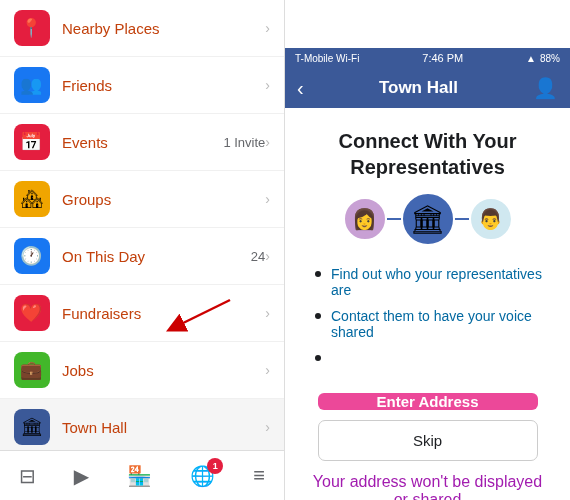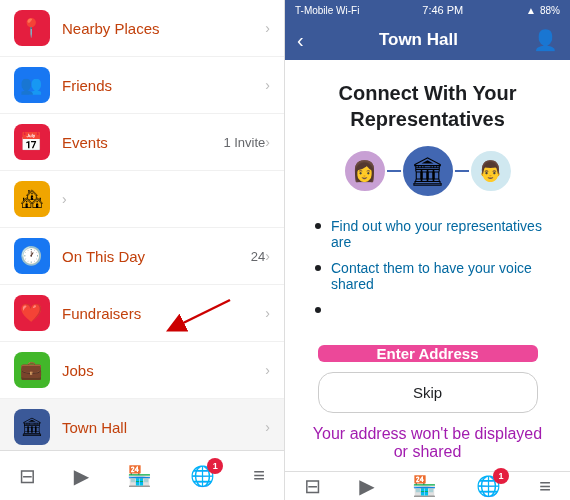--- a/index.html
+++ b/index.html
@@ -110,20 +110,21 @@
     
     .status-bar {
       background: #3b5998;
       color: white;
       font-size: 11px;
       display: flex;
       justify-content: space-between;
       align-items: center;
       padding: 4px 10px;
       height: 22px;
+      margin-top: 48px;
     }
 
     .status-left { font-size: 10px; }
     .status-right { font-size: 10px; display: flex; gap: 4px; align-items: center; }
 
     
     .nav-bar {
       background: #3b5998;
       display: flex;
       align-items: center;
@@ -247,21 +248,21 @@
       margin-bottom: 10px;
       text-align: center;
     }
 
     .btn-secondary {
       width: 220px;
       padding: 11px;
       background: white;
       color: #1c1e21;
       border: 1px solid #ccc;
-      border-radius: 15px;
+      border-radius: 7px;
       font-size: 15px;
       cursor: pointer;
       text-align: center;
       margin-bottom: 12px;
     }
 
     .disclaimer {
       font-size: 16px;
       color: #a21caf;
       text-align: center;
@@ -304,20 +305,21 @@
 
     <div class="menu-item">
       <div class="menu-icon icon-red">📅</div>
       <span class="menu-label">Events</span>
       <span class="menu-badge">1 Invite</span>
       <span class="menu-chevron">›</span>
     </div>
 
     <div class="menu-item">
       <div class="menu-icon icon-orange">🏘</div>
+      <span class="menu-label">Groups</span>
       <span class="menu-chevron">›</span>
     </div>
 
     <div class="menu-item">
       <div class="menu-icon icon-blue">🕐</div>
       <span class="menu-label">On This Day</span>
       <span class="menu-badge">24</span>
       <span class="menu-chevron">›</span>
     </div>
 

